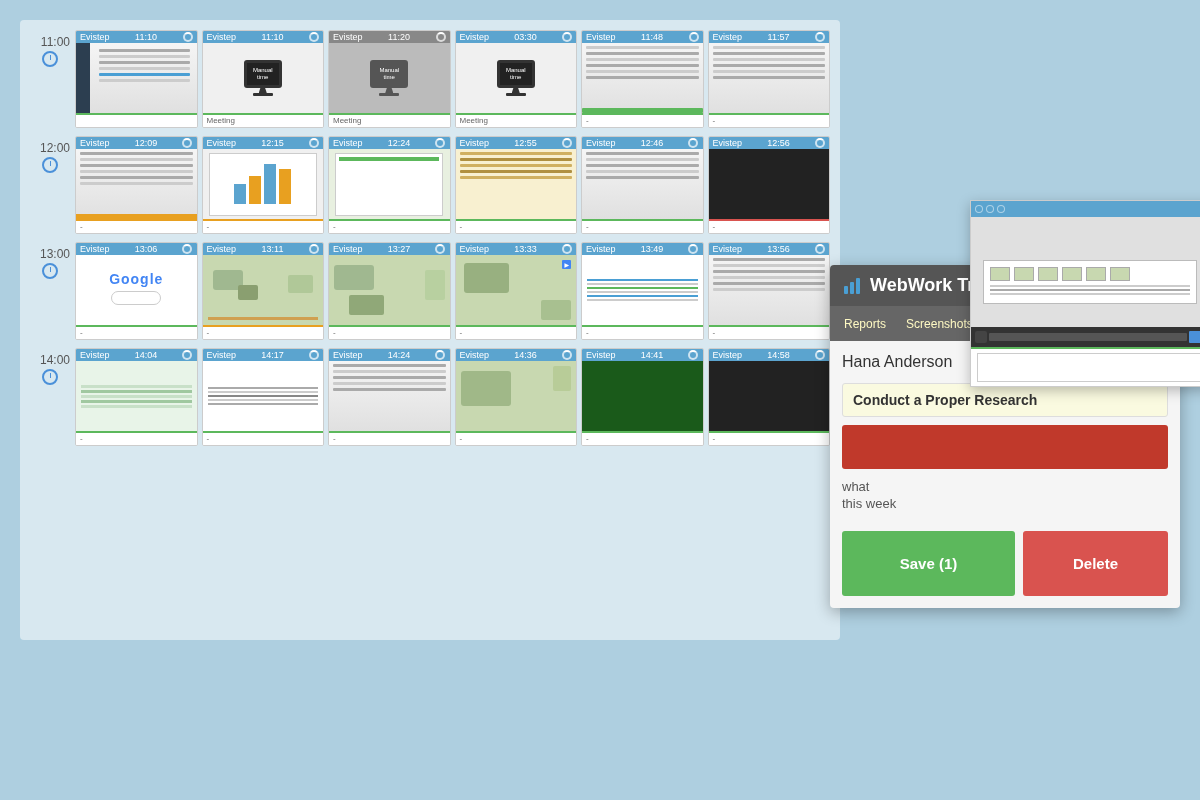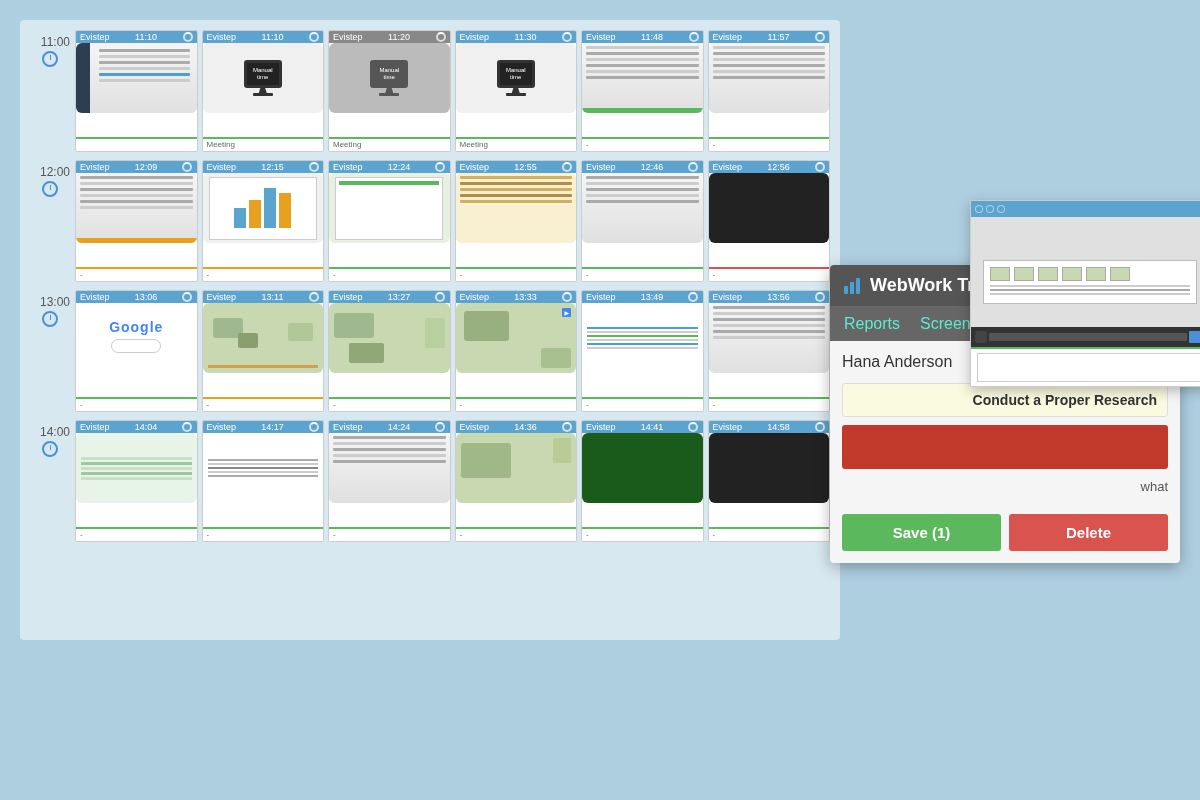--- a/index.html
+++ b/index.html
@@ -96,21 +96,20 @@
     }
 
     .screenshot-body {
       height: 70px;
       background: #e8e8e8;
       display: flex;
       align-items: center;
       justify-content: center;
       position: relative;
       overflow: hidden;
-      border-radius: 6px;
     }
 
     .screenshot-body.meeting {
       background: #f0f0f0;
     }
 
     .monitor-icon {
       display: flex;
       flex-direction: column;
       align-items: center;
@@ -138,21 +137,20 @@
       border-radius: 1px;
     }
 
     .screenshot-footer {
       background: #fff;
       font-size: 8px;
       color: #666;
       padding: 1px 4px;
       border-top: 2px solid #5cb85c;
       min-height: 14px;
-      margin-top: 24px;
     }
 
     .screenshot-footer.red-bar {
       border-top-color: #d9534f;
     }
 
     .screenshot-footer.orange-bar {
       border-top-color: #e8a020;
     }
 
@@ -240,36 +238,35 @@
       justify-content: space-between;
       padding: 8px 14px;
     }
 
     .tracker-nav-links {
       display: flex;
       gap: 20px;
     }
 
     .tracker-nav-link {
-      color: #5eead4;
-      font-size: 16px;
+      color: #fef9c3;
+      font-size: 12px;
       cursor: pointer;
       text-decoration: none;
     }
 
     .tracker-gear {
       color: #ccc;
       font-size: 16px;
       cursor: pointer;
     }
 
     .tracker-body {
       padding: 12px;
       background: #f5f5f5;
-      text-align: right;
     }
 
     .user-row {
       display: flex;
       align-items: center;
       justify-content: space-between;
       margin-bottom: 12px;
     }
 
     .user-name {
@@ -394,21 +391,21 @@
       gap: 8px;
       margin-top: 8px;
       padding: 0 12px 12px;
     }
 
     .save-button {
       flex: 1;
       background: #5cb85c;
       color: #fff;
       border: none;
-      padding: 10px;
+      padding: 24px;
       border-radius: 3px;
       font-size: 15px;
       font-weight: bold;
       cursor: pointer;
     }
 
     .delete-button {
       flex: 1;
       background: #d9534f;
       color: #fff;
@@ -491,21 +488,21 @@
             <div style="width:8px;height:5px;background:#555;margin:0 auto;clip-path:polygon(20% 0%,80% 0%,100% 100%,0% 100%);"></div>
             <div class="monitor-base" style="background:#555;"></div>
           </div>
         </div>
         <div class="screenshot-footer">Meeting</div>
       </div>
 
       <div class="screenshot-card">
         <div class="screenshot-header">
           <span>Evistep</span>
-          <span>11:30</span>
+          <span>03:30</span>
           <span class="dot"></span>
         </div>
         <div class="screenshot-body meeting">
           <div class="monitor-icon">
             <div class="monitor-screen">Manual<br>time</div>
             <div style="width:8px;height:5px;background:#333;margin:0 auto;clip-path:polygon(20% 0%,80% 0%,100% 100%,0% 100%);"></div>
             <div class="monitor-base"></div>
           </div>
         </div>
         <div class="screenshot-footer">Meeting</div>
@@ -926,20 +923,21 @@
 
     <div class="task-field">
       <span>Conduct a Proper Research</span>
     </div>
 
 
     <div class="red-button-area"></div>
 
     <div class="stats-row">
       <span>what</span>
+      <span>this week</span>
     </div>
   </div>
 
   <div class="save-delete-row">
     <button class="save-button">Save (1)</button>
     <button class="delete-button">Delete</button>
   </div>
 </div>
 
 <div class="floating-preview">

